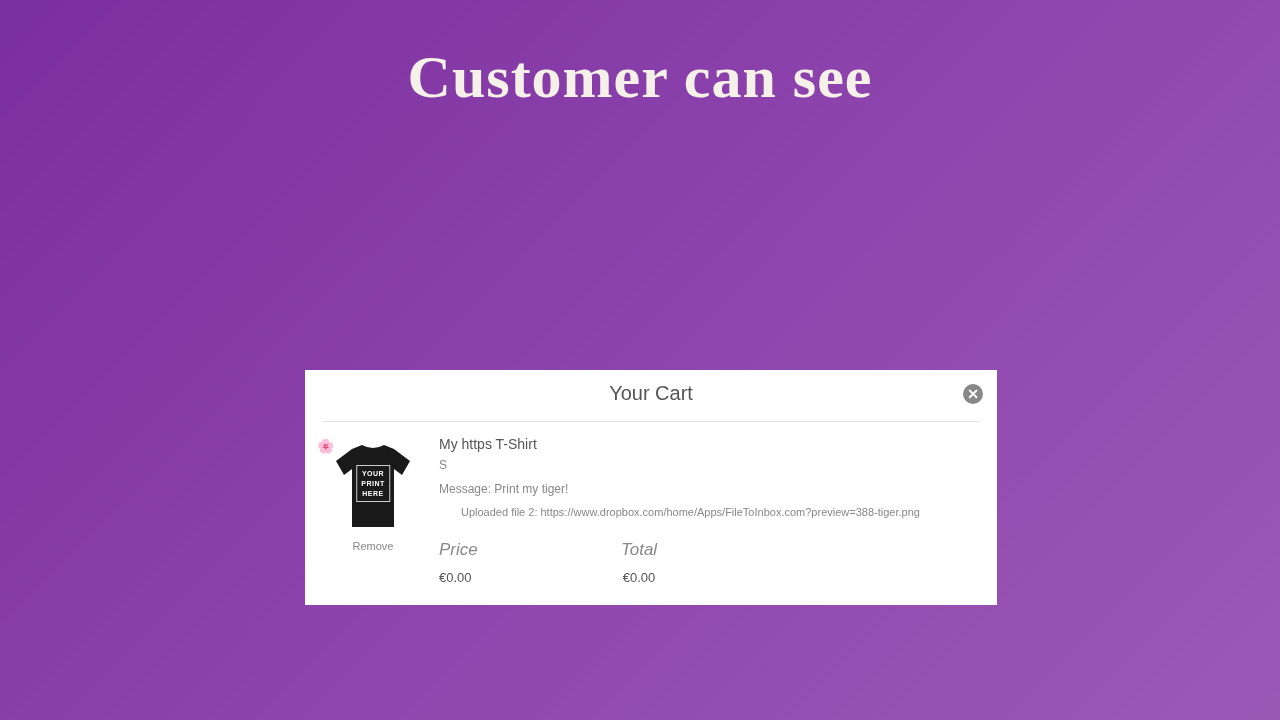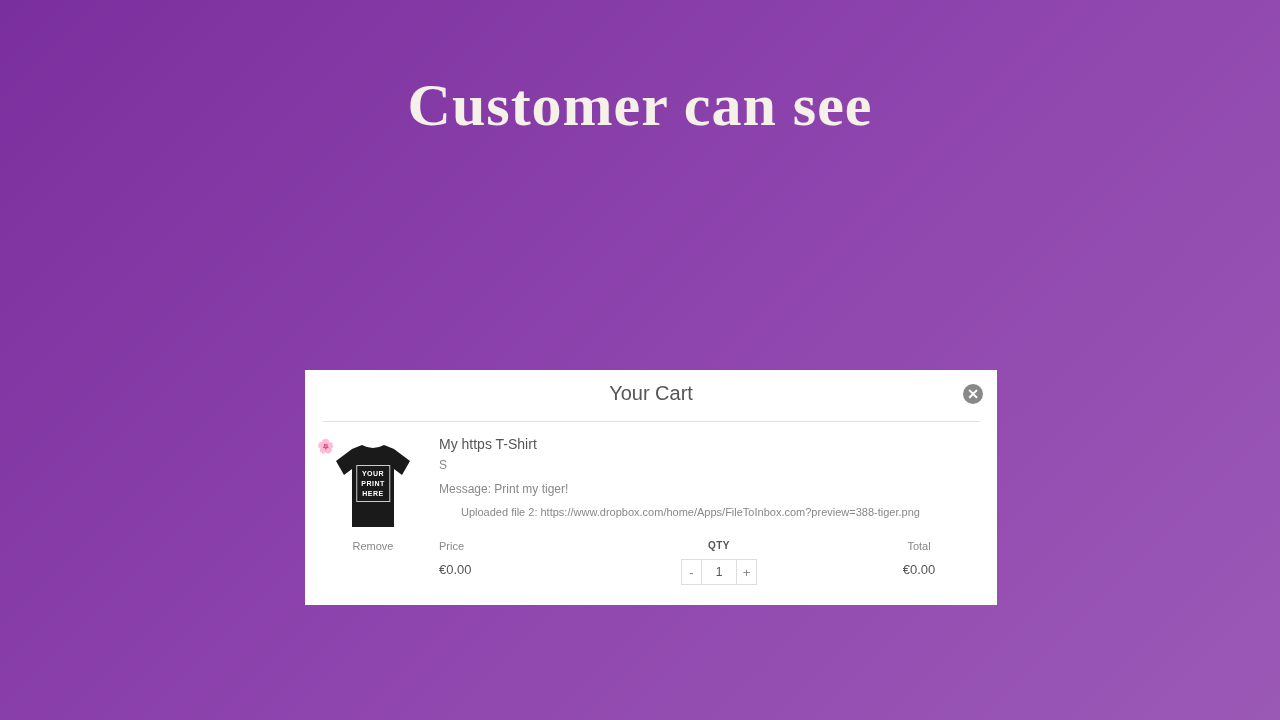--- a/index.html
+++ b/index.html
@@ -10,21 +10,21 @@
       font-family: Arial, sans-serif;
       overflow: hidden;
     }
     .headline {
       text-align: center;
       color: #f5f0e8;
       font-family: 'Lucida Calligraphy', 'Brush Script MT', cursive, serif;
       font-size: 60px;
       font-weight: bold;
       line-height: 1.2;
-      padding-top: 69px;
+      padding-top: 41px;
       letter-spacing: 1px;
     }
     .cart-panel {
       position: absolute;
       left: 305px;
       top: 370px;
       width: 692px;
       background: #ffffff;
       padding: 12px 18px 20px 18px;
     }
@@ -145,23 +145,24 @@
     }
     .qty-block {
       flex: 1;
       text-align: center;
     }
     .total-block {
       width: 120px;
       text-align: center;
     }
     .row-label {
-      font-size: 11px;
+      font-size: 17px;
       color: #888;
       margin-bottom: 10px;
+      font-style: italic;
     }
     .qty-label {
       font-size: 10px;
       color: #555;
       font-weight: bold;
       margin-bottom: 8px;
       letter-spacing: 0.5px;
     }
     .price-value {
       font-size: 13px;
@@ -230,28 +231,20 @@
       <div class="product-name">My https T-Shirt</div>
       <div class="product-variant">S</div>
       <div class="product-message">Message: Print my tiger!</div>
       <div class="product-file">Uploaded file 2: https://www.dropbox.com/home/Apps/FileToInbox.com?preview=388-tiger.png</div>
 
       <div class="price-row">
         <div class="price-block">
           <div class="row-label">Price</div>
           <div class="price-value">€0.00</div>
         </div>
-        <div class="qty-block">
-          <div class="qty-label">QTY</div>
-          <div class="qty-control">
-            <button class="qty-btn">-</button>
-            <input class="qty-input" value="1" style="">
-            <button class="qty-btn">+</button>
-          </div>
-        </div>
         <div class="total-block">
           <div class="row-label">Total</div>
           <div class="total-value">€0.00</div>
         </div>
       </div>
     </div>
   </div>
 </div>
 
 </body></html>

